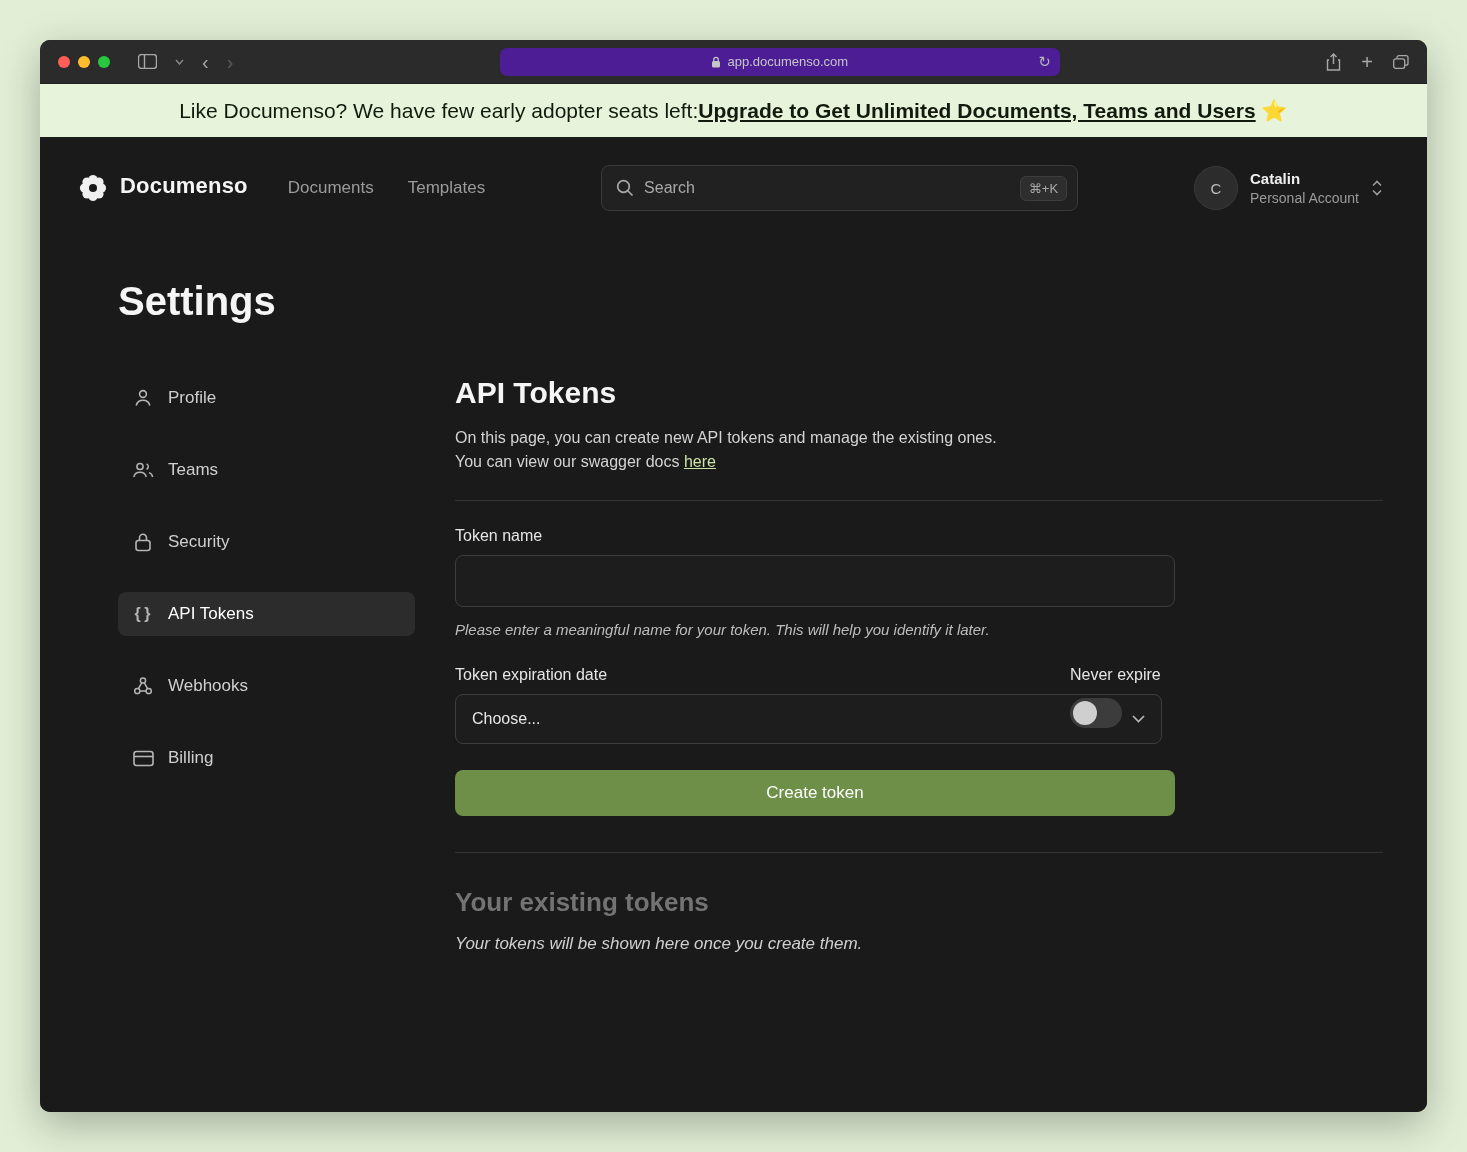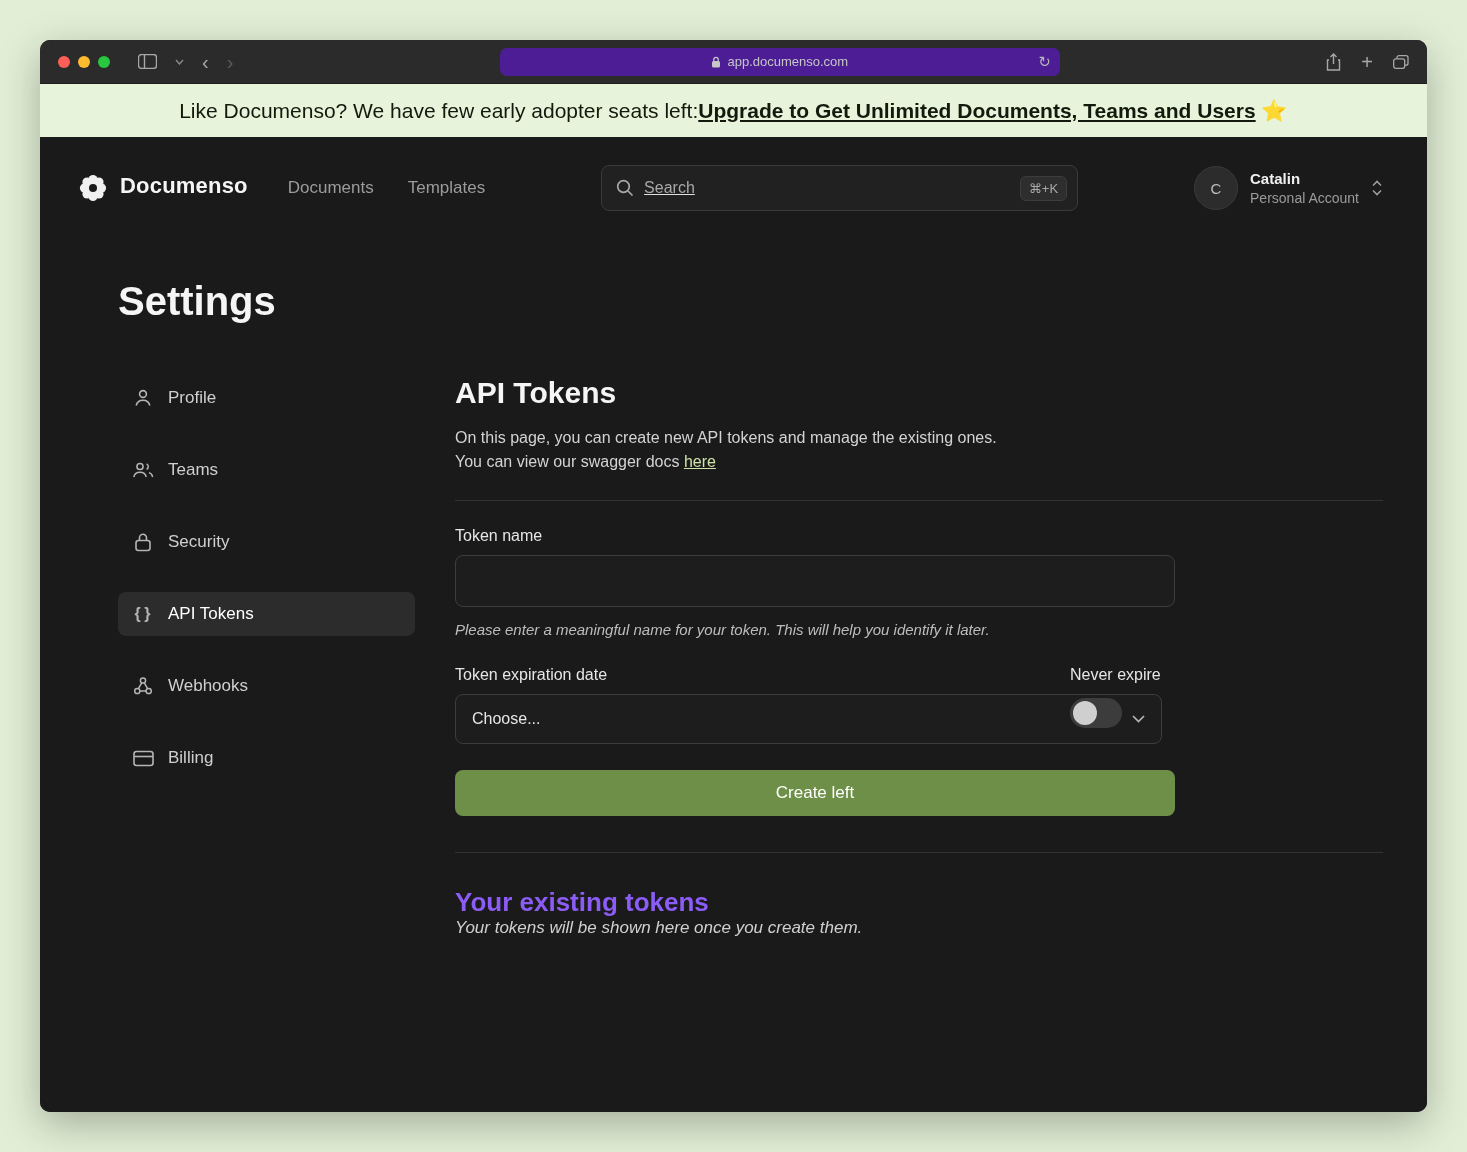--- a/index.html
+++ b/index.html
@@ -65,21 +65,21 @@
   .brand-name { font-size: 22px; font-weight: 700; color: #f5f5f5; letter-spacing: .2px; }
   .top-nav { display: flex; gap: 34px; margin-left: 40px; }
   .top-nav .nav-link { color: #9b9b9b; font-size: 17px; cursor: pointer; }
   .search-box {
     flex: 0 0 477px; height: 46px; margin: 0 auto;
     background: #212121; border: 1px solid #3a3a3a; border-radius: 8px;
     display: flex; align-items: center; padding: 0 10px 0 14px; gap: 10px;
   }
   .search-box input {
     flex: 1; background: transparent; border: 0; outline: none;
-    color: #e0e0e0; font-size: 16px; font-family: inherit; text-decoration: underline;
+    color: #e0e0e0; font-size: 16px; font-family: inherit;
   }
   .search-box input::placeholder { color: #a9a9a9; }
   .kbd {
     background: #2e2e2e; border: 1px solid #3d3d3d; border-radius: 6px;
     color: #a9a9a9; font-size: 13px; padding: 4px 8px;
   }
   .account { display: flex; align-items: center; gap: 12px; cursor: pointer; }
   .avatar {
     width: 44px; height: 44px; border-radius: 50%;
     background: #2c2c2c; border: 1px solid #3a3a3a;
@@ -135,21 +135,21 @@
     position: absolute; left: 3px; top: 3px;
     width: 24px; height: 24px; border-radius: 50%;
     background: #cfcfcf;
   }
   .primary-btn {
     margin-top: 26px; width: 720px; height: 46px;
     background: #6d8f47; border: 0; border-radius: 8px;
     color: #ffffff; font-size: 17px; font-weight: 500;
     cursor: pointer; font-family: inherit;
   }
-  .existing-title { font-size: 26px; font-weight: 700; color: #8b5cf6; }
+  .existing-title { font-size: 26px; font-weight: 700; color: #737373; margin-bottom: 16px; }
   .empty-note { font-size: 17px; font-style: italic; color: #d0d0d0; }
   svg { display: block; }
 </style>
 </head>
 <body>
 
 <div class="browser-window">
 
   <div class="chrome">
     <div class="traffic">
@@ -340,21 +340,21 @@
             </div>
           </div>
           <div>
             <label class="field-label">Never expire</label>
             <div class="toggle">
               <span class="knob"></span>
             </div>
           </div>
         </div>
 
-        <button class="primary-btn">Create left</button>
+        <button class="primary-btn">Create token</button>
 
         <hr class="divider" style="margin-top:36px; margin-bottom:34px;">
 
         <h3 class="existing-title">Your existing tokens</h3>
         <div class="empty-note">Your tokens will be shown here once you create them.</div>
       </div>
     </div>
 
   </div>
 </div>

